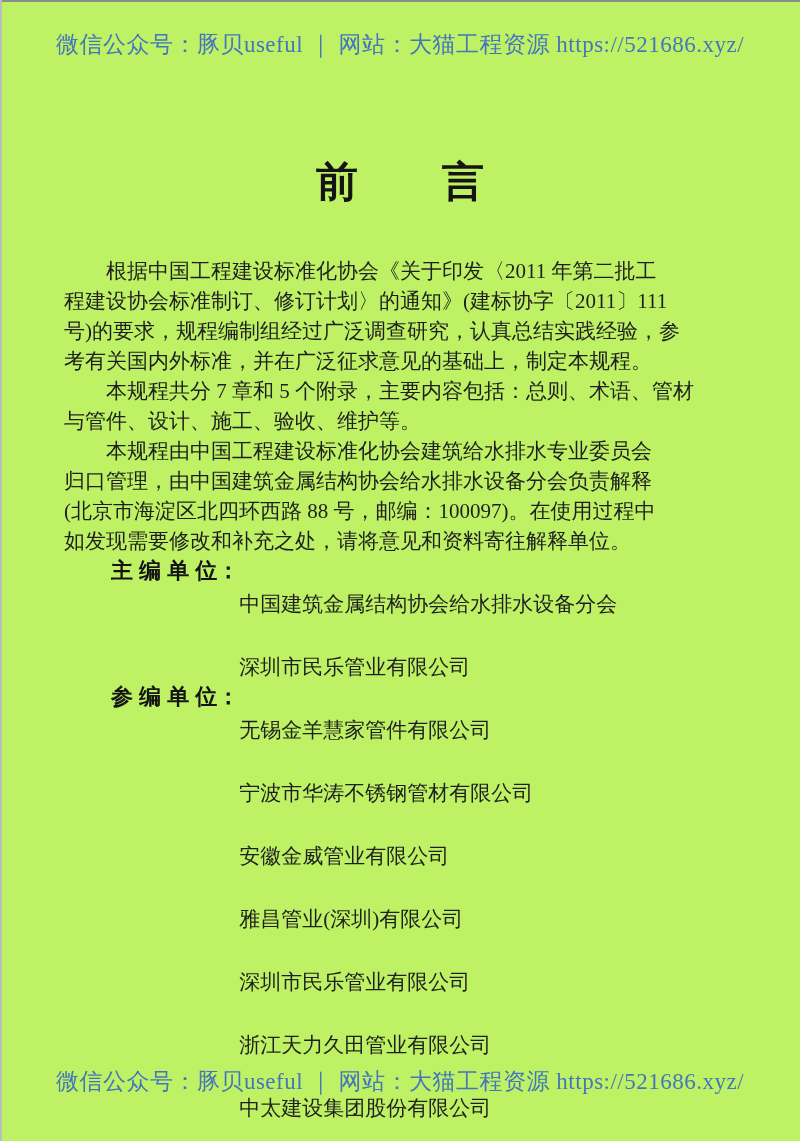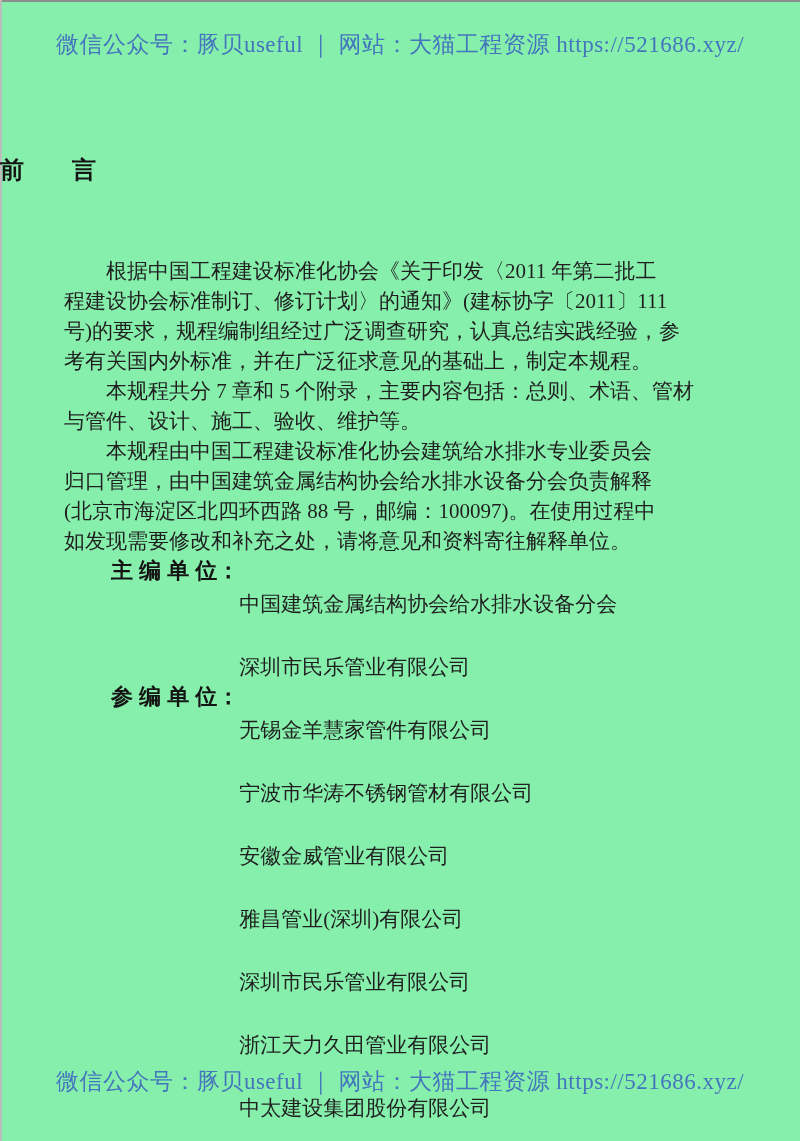--- a/index.html
+++ b/index.html
@@ -1,41 +1,42 @@
 <!DOCTYPE html>
 <html><head>
 <meta charset="utf-8">
 <style>
   html,body{margin:0;padding:0;background:#e8e8e8;}
   .page{
     position:relative;
     width:800px;height:1141px;
     margin:0 auto;
-    background:#86efac;
+    background:#bef264;
     overflow:hidden;
     font-family:"Liberation Serif","DejaVu Serif",serif;
     color:#1f1f1f;
   }
   .edge-top{position:absolute;top:0;left:0;width:100%;height:2px;background:#8c8c8c;}
   .edge-left{position:absolute;top:0;left:0;width:2px;height:100%;background:#bdbdbd;}
   .watermark{
     position:absolute;left:0;width:100%;
     text-align:center;
     font-size:23px;
     letter-spacing:0.5px;
     font-family:"Liberation Serif","DejaVu Serif",serif;
   }
   .watermark.top{top:29px;}
   .watermark.bottom{top:1066px;}
   .title{
     position:absolute;top:154px;left:0;width:100%;
     margin:0;
+    text-align:center;
     font-family:"Liberation Sans","DejaVu Sans",sans-serif;
     font-weight:bold;
-    font-size:24px;
+    font-size:42px;
     color:#141414;
     white-space:pre;
   }
   .body{
     position:absolute;top:256px;left:64px;width:676px;
     font-size:21px;line-height:30px;
   }
   .line{height:30px;white-space:pre;}
   .paragraph{margin:0;}
   .credit-row{display:flex;align-items:flex-start;}

